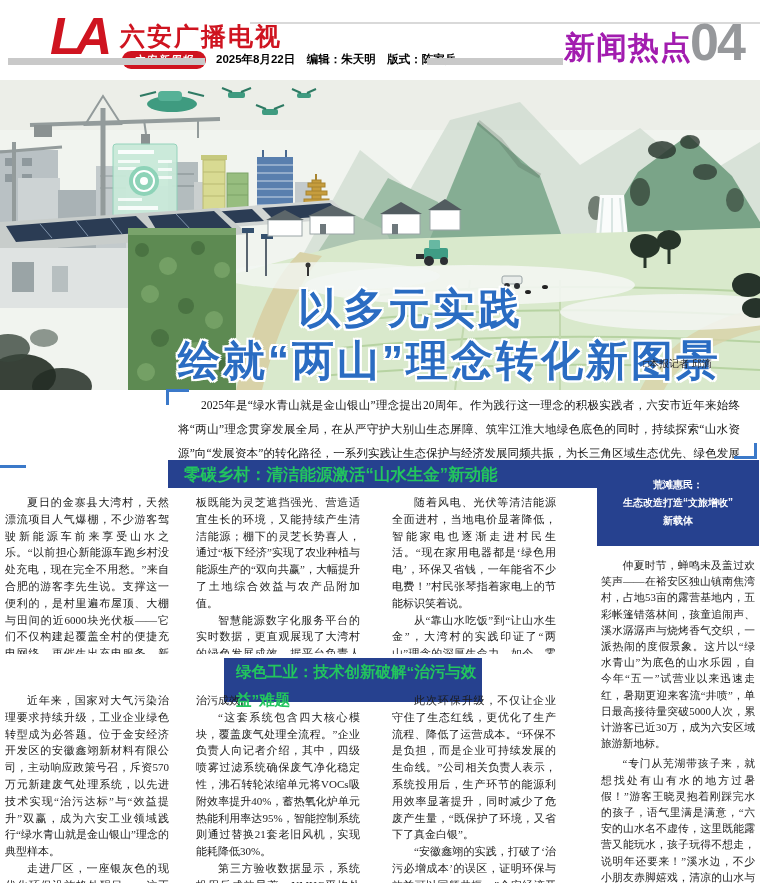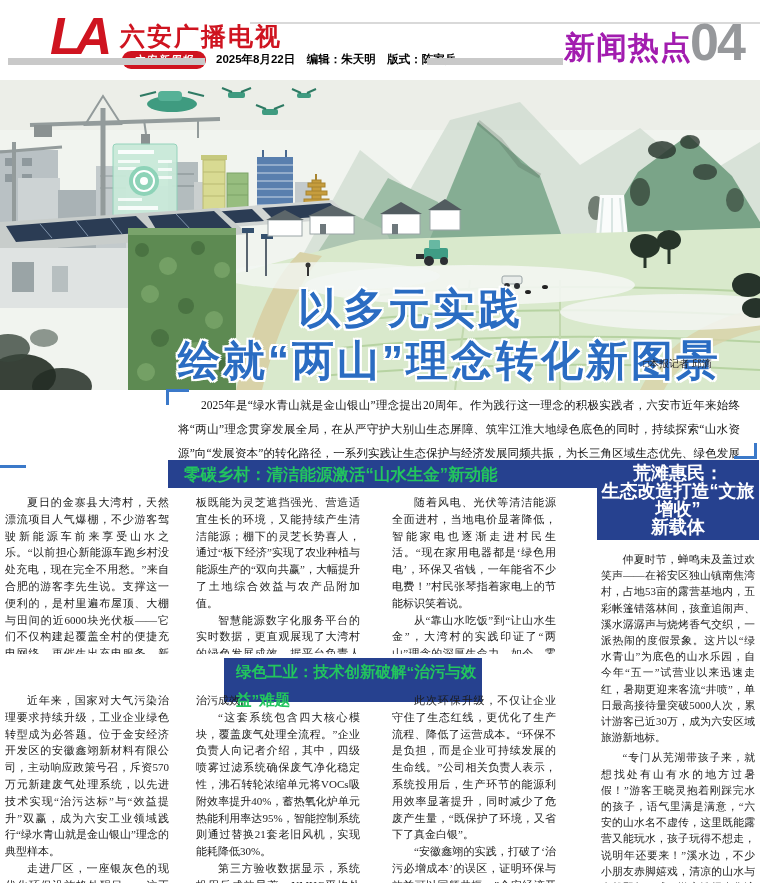--- a/index.html
+++ b/index.html
@@ -55,21 +55,21 @@
   .col{width:164px;font-size:11px;line-height:16.8px;text-align:justify;overflow:hidden;}
   .col p{margin:0;}
   .ind{text-indent:2em;}
   .s1c{top:494px;height:160px;}
   .s2c{top:692px;height:191px;}
   .c1{left:5px;} .c2{left:196px;} .c3{left:392px;}
 
   
   .sb{left:597px;top:460px;width:162px;}
   .sb-hd{background:#26418f;color:#fff;text-align:center;font-family:"Liberation Sans","DejaVu Sans",sans-serif;
-         font-weight:900;font-size:18px;line-height:18px;padding:4px 2px;box-sizing:border-box;}
+         font-weight:900;font-size:10px;line-height:18px;padding:16px 2px;box-sizing:border-box;}
   .sb-body{margin-top:7px;font-size:10.8px;line-height:16.2px;text-align:justify;overflow:hidden;height:354px;}
   .sb-body p{margin:4px;}
 </style>
 </head>
 <body>
 
 <div class="page">
 
   <div class="abs logo-la">LA</div>
   <div class="abs logo-title">六安广播电视</div>

